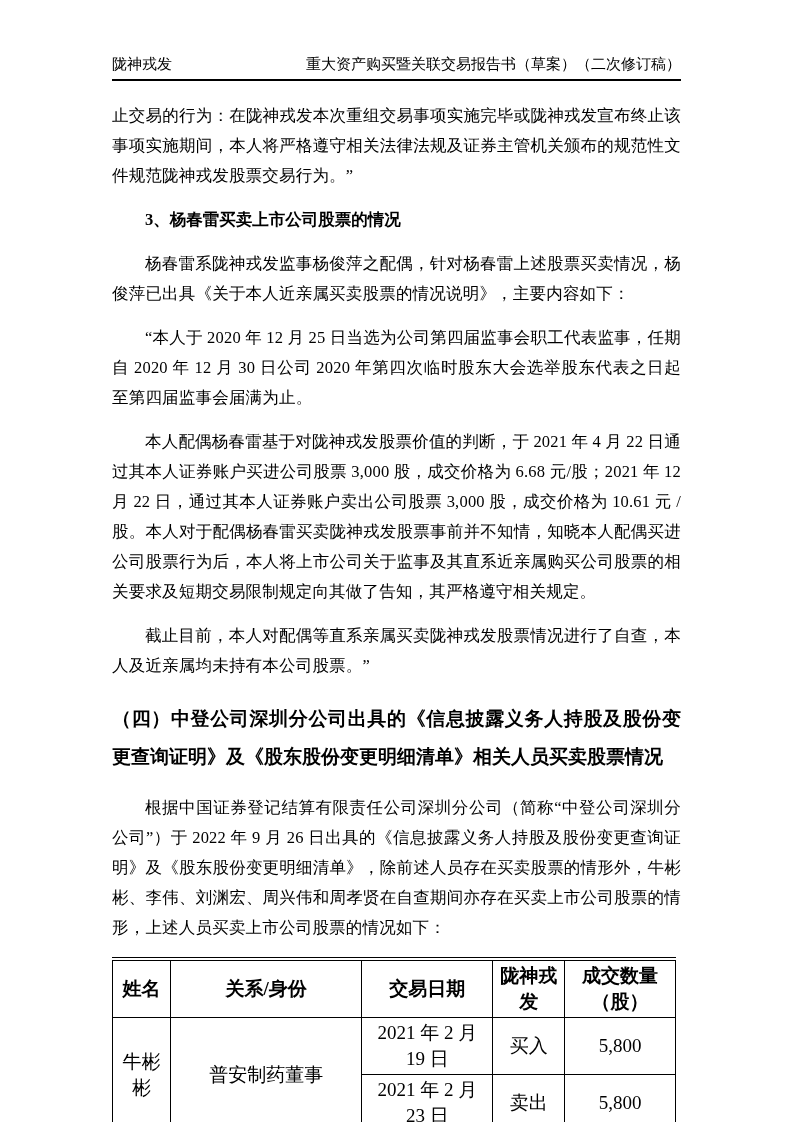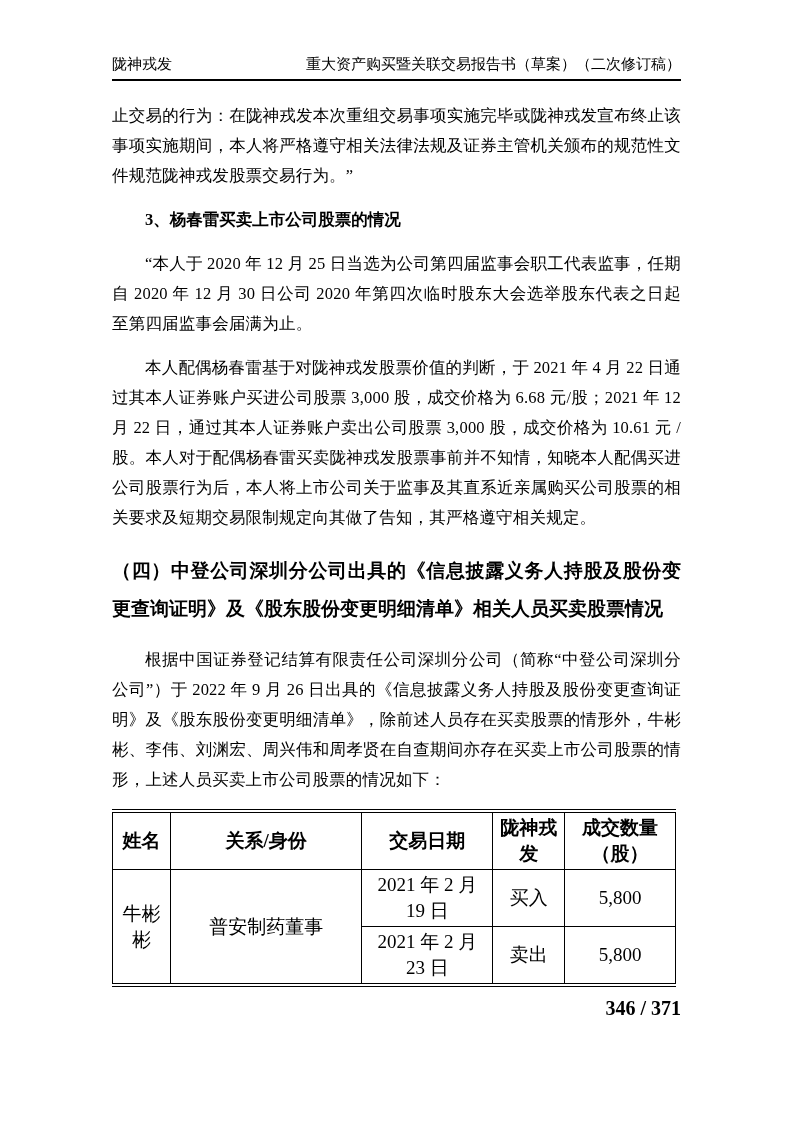--- a/index.html
+++ b/index.html
@@ -87,25 +87,27 @@
     <span>陇神戎发</span>
     <span>重大资产购买暨关联交易报告书（草案）（二次修订稿）</span>
   </div>
 
   <div class="doc-main">
 
     <p class="body-para no-indent">止交易的行为：在陇神戎发本次重组交易事项实施完毕或陇神戎发宣布终止该事项实施期间，本人将严格遵守相关法律法规及证券主管机关颁布的规范性文件规范陇神戎发股票交易行为。”</p>
 
     <h3 class="sub-heading">3、杨春雷买卖上市公司股票的情况</h3>
 
+    <p class="body-para">杨春雷系陇神戎发监事杨俊萍之配偶，针对杨春雷上述股票买卖情况，杨俊萍已出具《关于本人近亲属买卖股票的情况说明》，主要内容如下：</p>
 
     <p class="body-para">“本人于 2020 年 12 月 25 日当选为公司第四届监事会职工代表监事，任期自 2020 年 12 月 30 日公司 2020 年第四次临时股东大会选举股东代表之日起至第四届监事会届满为止。</p>
 
     <p class="body-para">本人配偶杨春雷基于对陇神戎发股票价值的判断，于 2021 年 4 月 22 日通过其本人证券账户买进公司股票 3,000 股，成交价格为 6.68 元/股；2021 年 12 月 22 日，通过其本人证券账户卖出公司股票 3,000 股，成交价格为 10.61 元 / 股。本人对于配偶杨春雷买卖陇神戎发股票事前并不知情，知晓本人配偶买进公司股票行为后，本人将上市公司关于监事及其直系近亲属购买公司股票的相关要求及短期交易限制规定向其做了告知，其严格遵守相关规定。</p>
 
+    <p class="body-para">截止目前，本人对配偶等直系亲属买卖陇神戎发股票情况进行了自查，本人及近亲属均未持有本公司股票。”</p>
 
     <h2 class="section-heading">（四）中登公司深圳分公司出具的《信息披露义务人持股及股份变更查询证明》及《股东股份变更明细清单》相关人员买卖股票情况</h2>
 
     <p class="body-para">根据中国证券登记结算有限责任公司深圳分公司（简称“中登公司深圳分公司”）于 2022 年 9 月 26 日出具的《信息披露义务人持股及股份变更查询证明》及《股东股份变更明细清单》，除前述人员存在买卖股票的情形外，牛彬彬、李伟、刘渊宏、周兴伟和周孝贤在自查期间亦存在买卖上市公司股票的情形，上述人员买卖上市公司股票的情况如下：</p>
 
     <table class="trade-table">
       <colgroup>
         <col style="width:58px">
         <col style="width:192px">
         <col style="width:131px">

